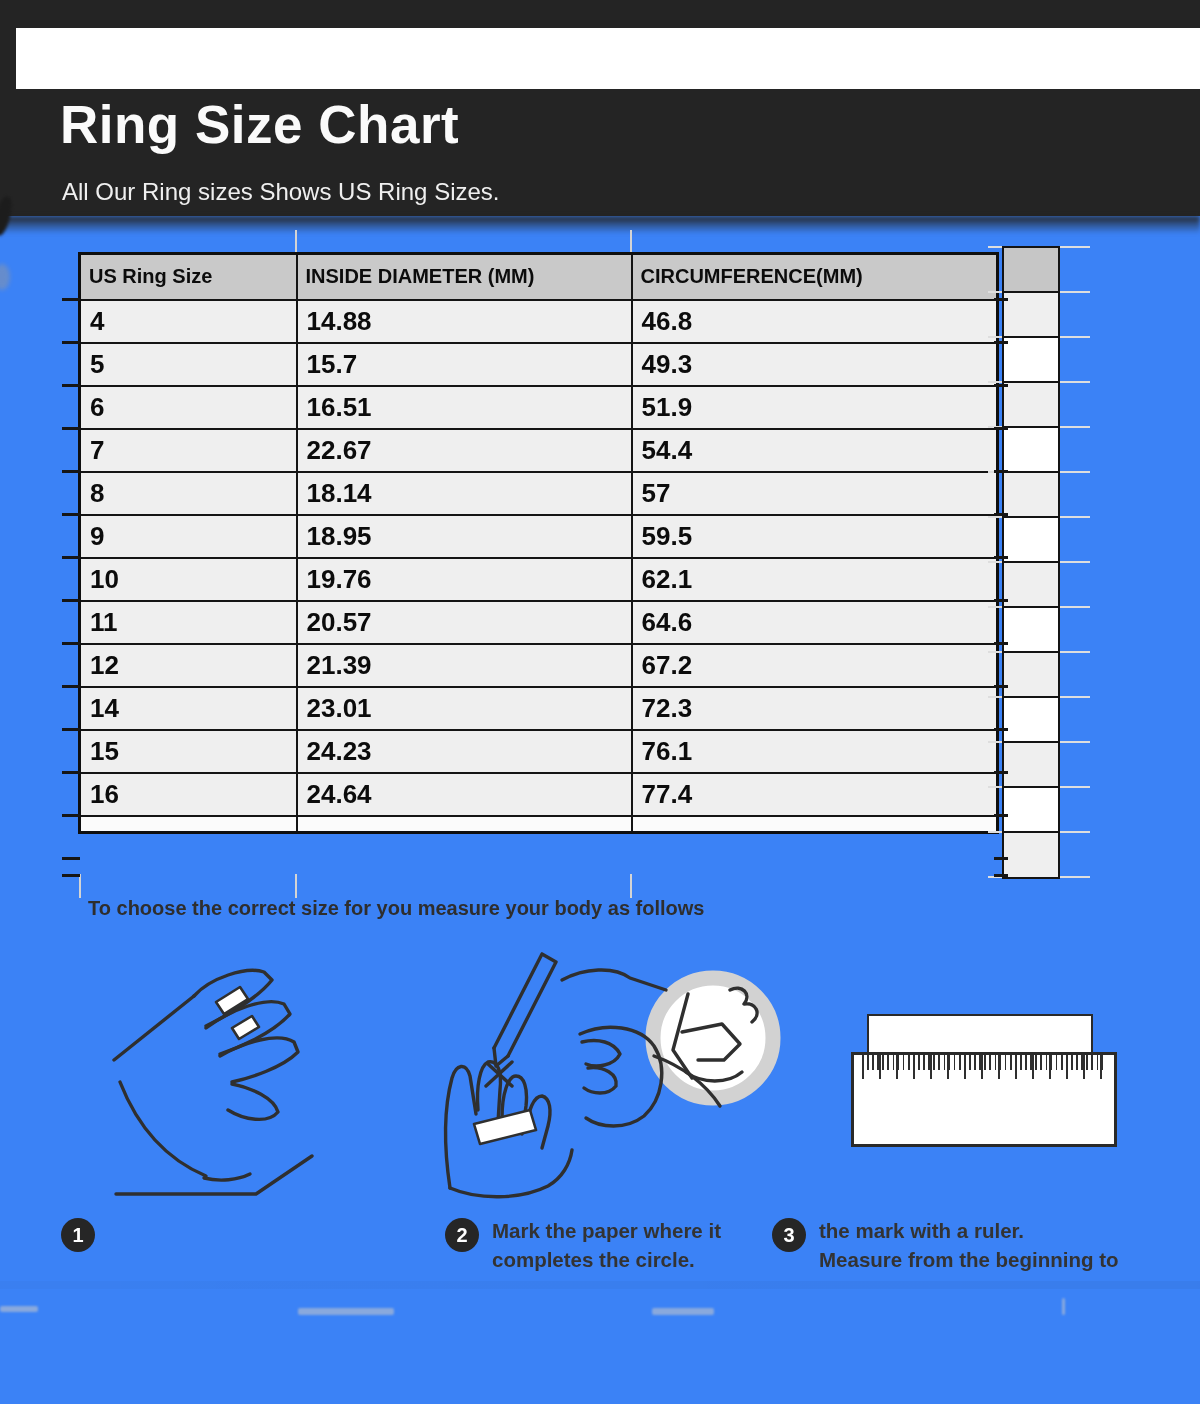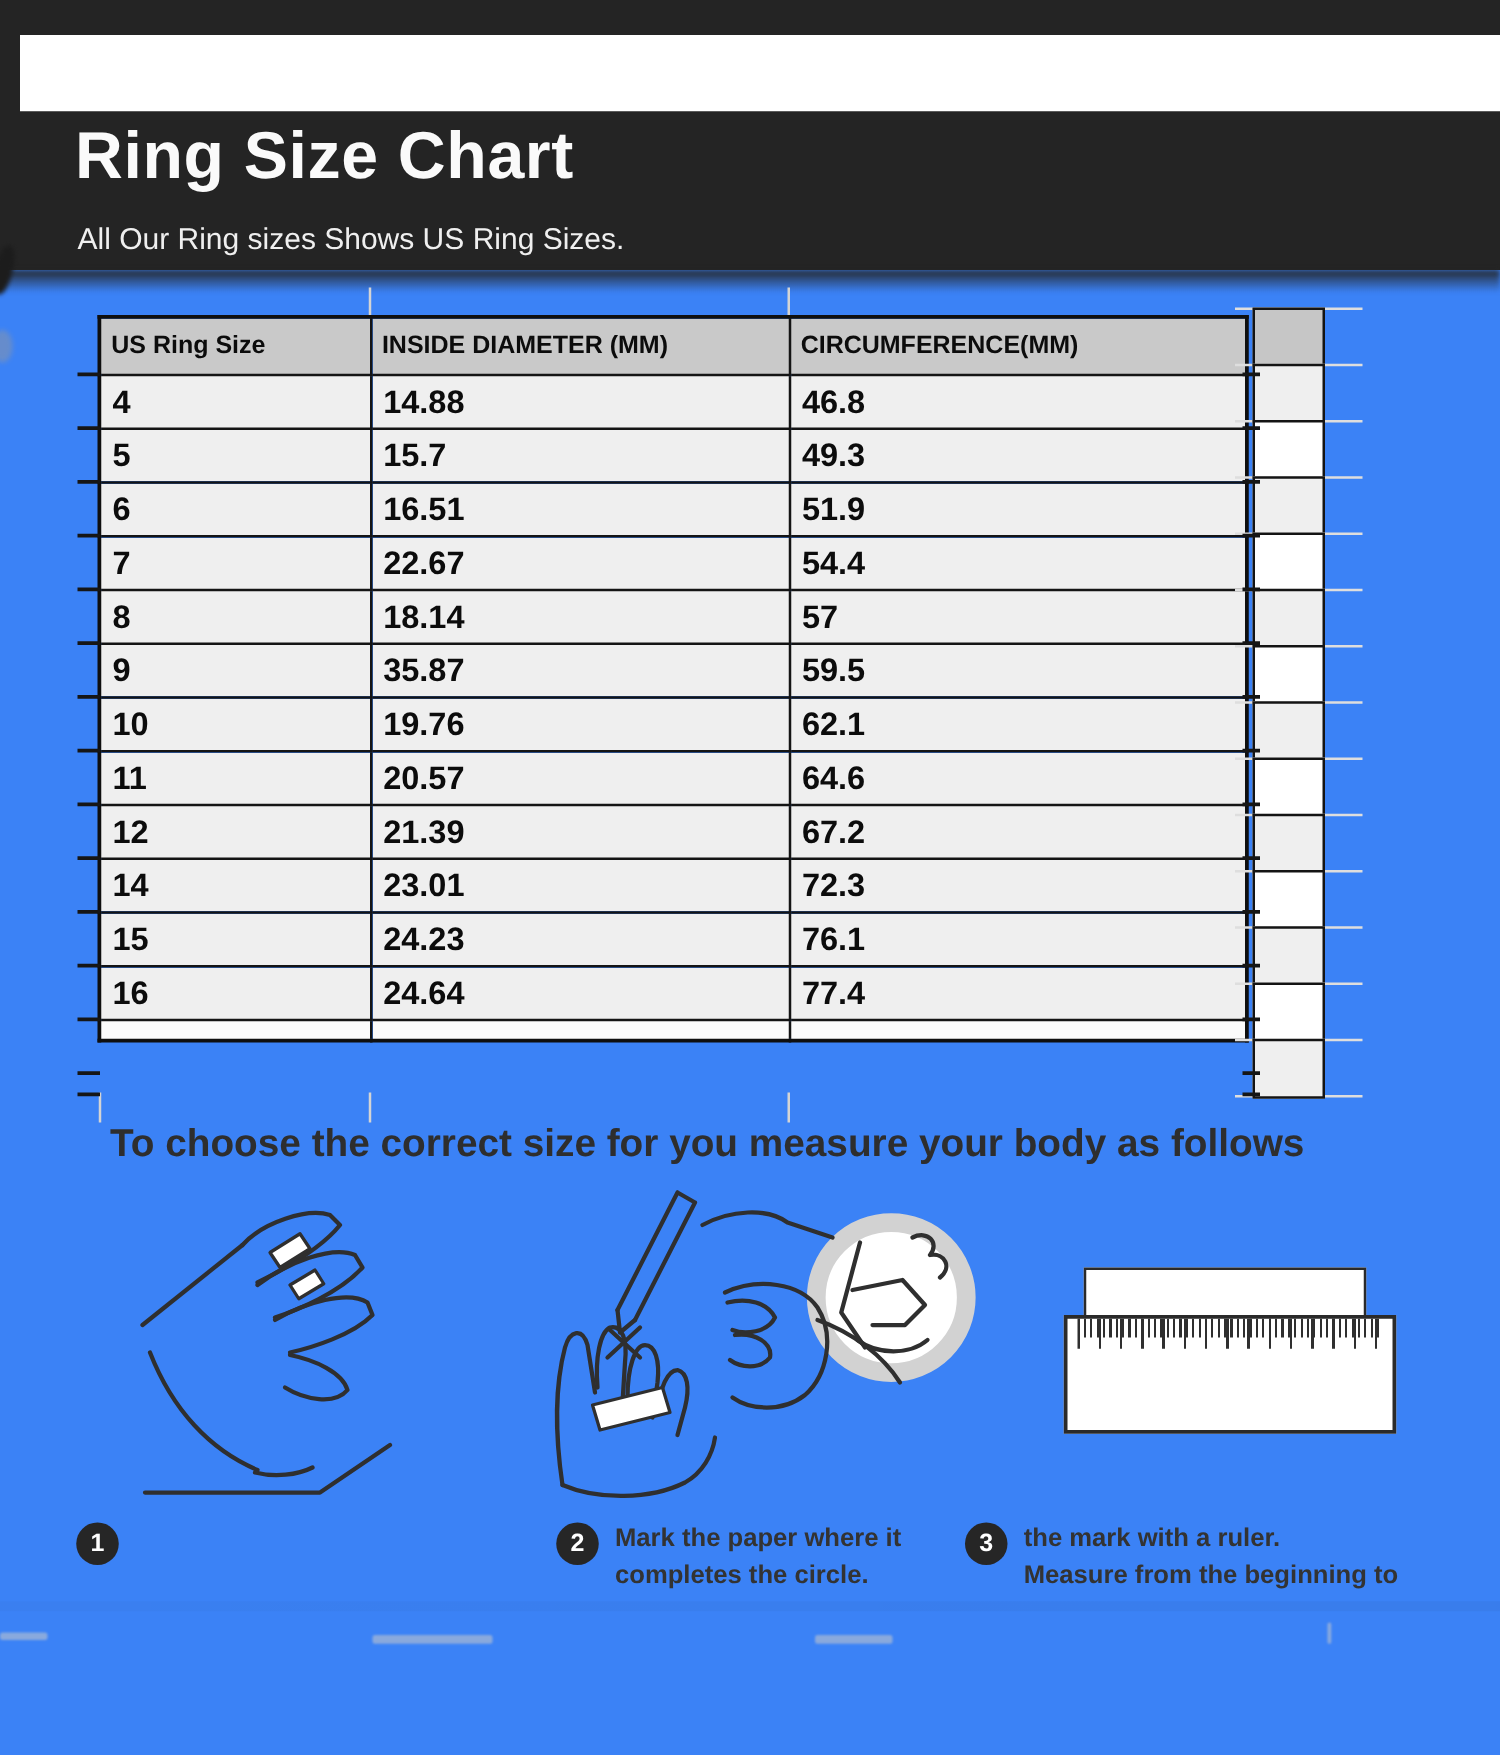--- a/index.html
+++ b/index.html
@@ -33,21 +33,21 @@
   .tick{position:absolute;height:3px;background:#161616;}
   .faint-h{position:absolute;height:2px;background:#dedede;}
   .faint-v{position:absolute;width:2px;background:#d4d4d4;}
 
   
   #phantom-col{position:absolute;left:1002px;top:246px;width:58px;}
   .ph-cell{box-sizing:border-box;width:58px;height:47.6px;border:2.6px solid #141414;margin-top:-2.6px;}
   .ph-cell:first-child{margin-top:0;}
 
   
-  .measure-heading{position:absolute;left:88px;top:897px;font-size:31px;font-weight:bold;color:#2e2e2e;}
+  .measure-heading{position:absolute;left:88px;top:897px;font-size:20px;font-weight:bold;color:#2e2e2e;}
 
   .illus{position:absolute;}
   .illus svg{display:block;}
   .lineart{stroke:#2f2f2f;stroke-width:3.4;fill:none;stroke-linecap:round;stroke-linejoin:round;}
   .lineart-fill{stroke:#2f2f2f;stroke-width:2.6;fill:#ffffff;stroke-linejoin:round;}
 
   .paper-strip{position:absolute;left:867px;top:1014px;width:226px;height:48px;background:#ffffff;
     border:2.5px solid #2a2a2a;box-sizing:border-box;}
   .ruler{position:absolute;left:851px;top:1052px;width:266px;height:95px;background:#ffffff;
     border:3px solid #2a2a2a;box-sizing:border-box;}
@@ -116,21 +116,21 @@
           <td>22.67</td>
           <td>54.4</td>
         </tr>
         <tr>
           <td>8</td>
           <td>18.14</td>
           <td>57</td>
         </tr>
         <tr>
           <td>9</td>
-          <td>35.87</td>
+          <td>18.95</td>
           <td>59.5</td>
         </tr>
         <tr>
           <td>10</td>
           <td>19.76</td>
           <td>62.1</td>
         </tr>
         <tr>
           <td>11</td>
           <td>20.57</td>

